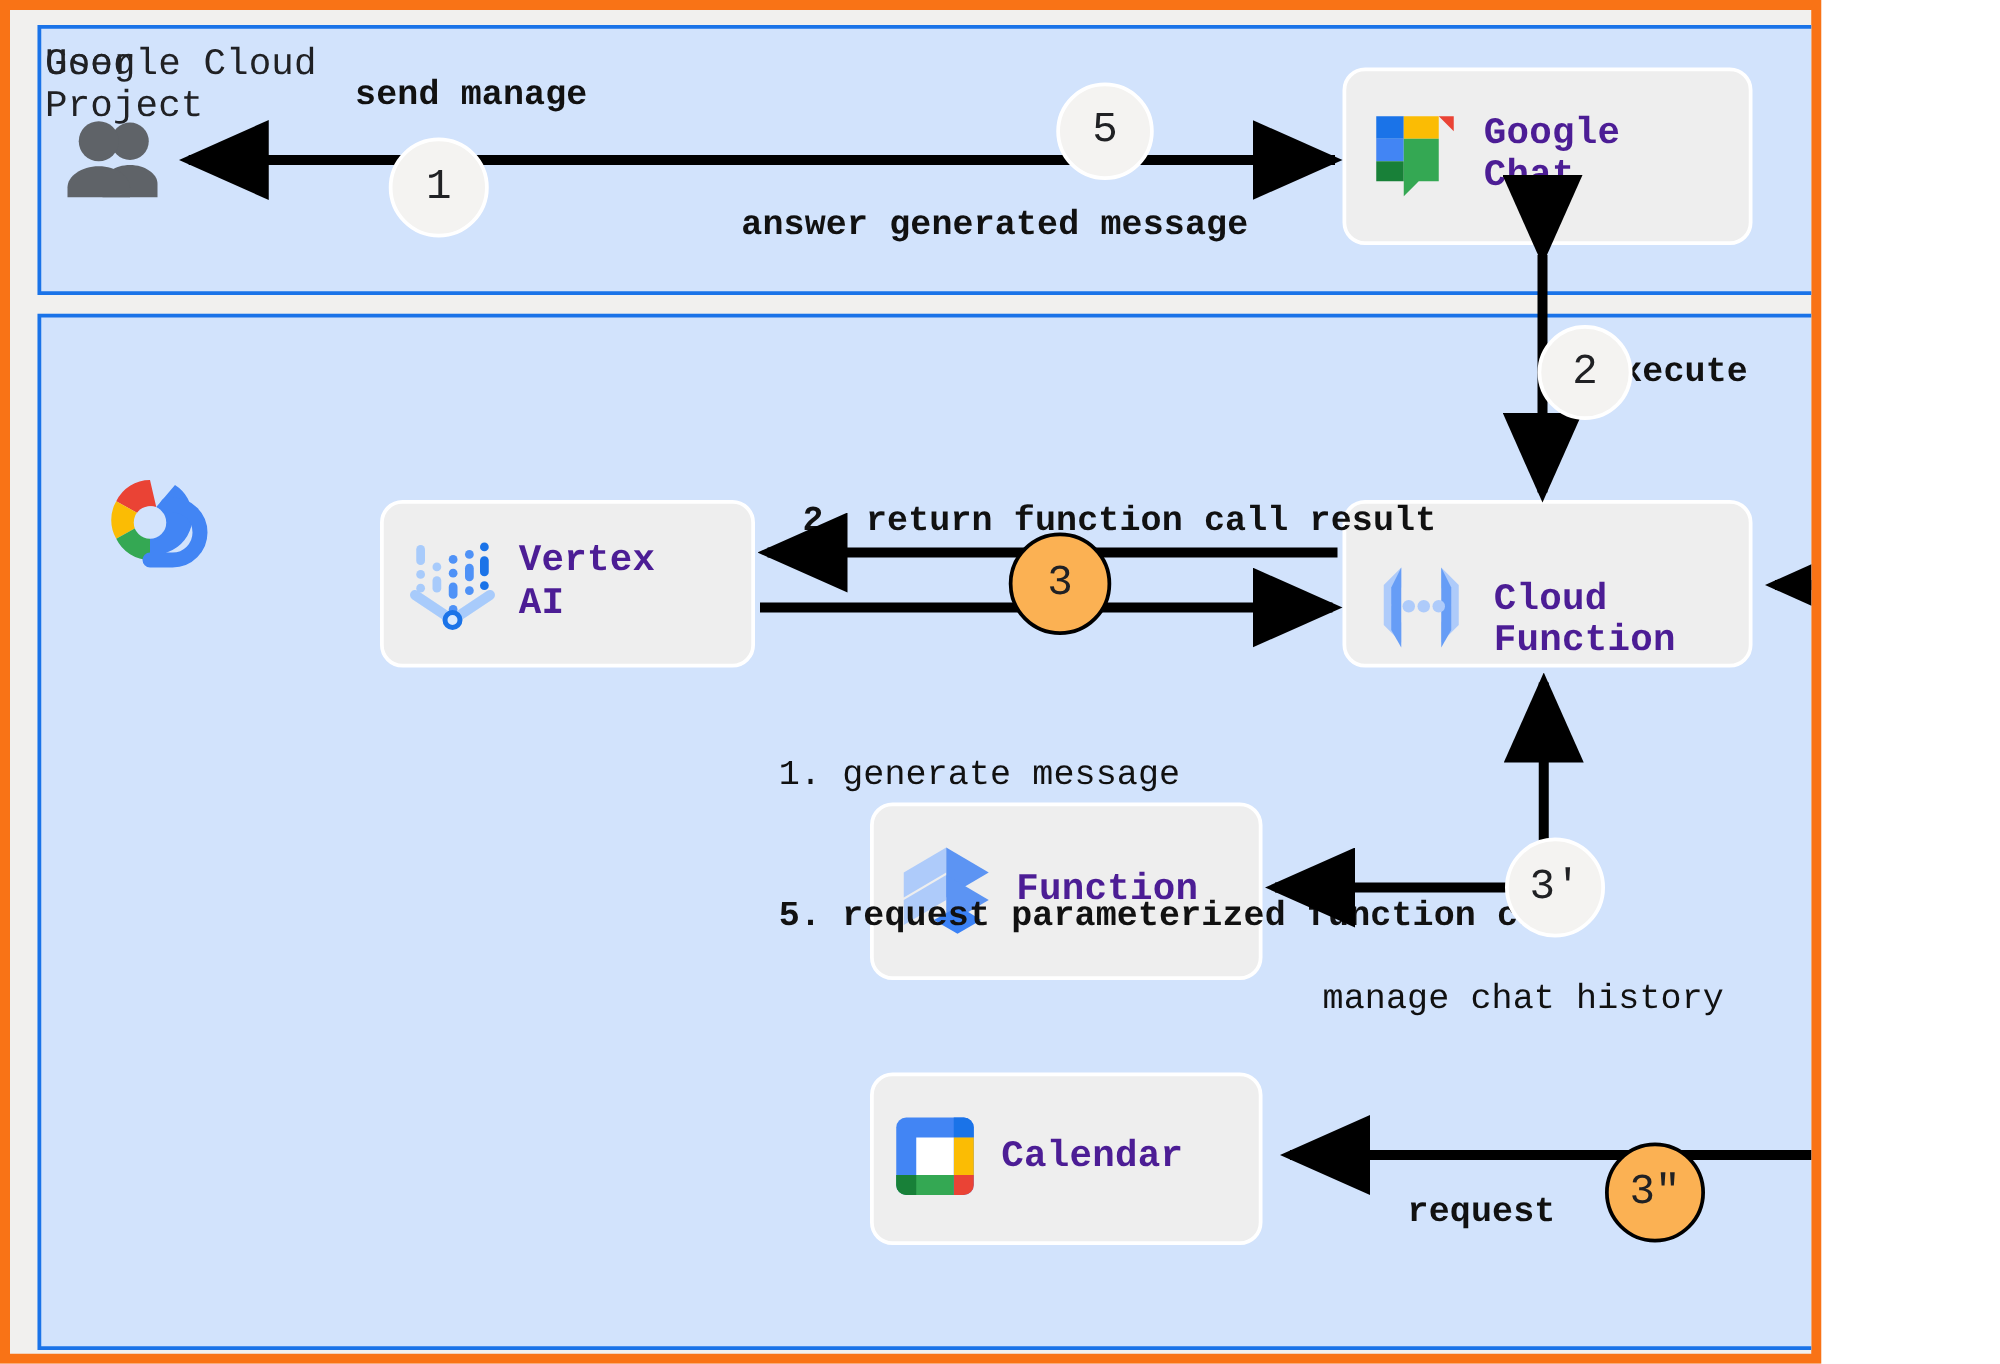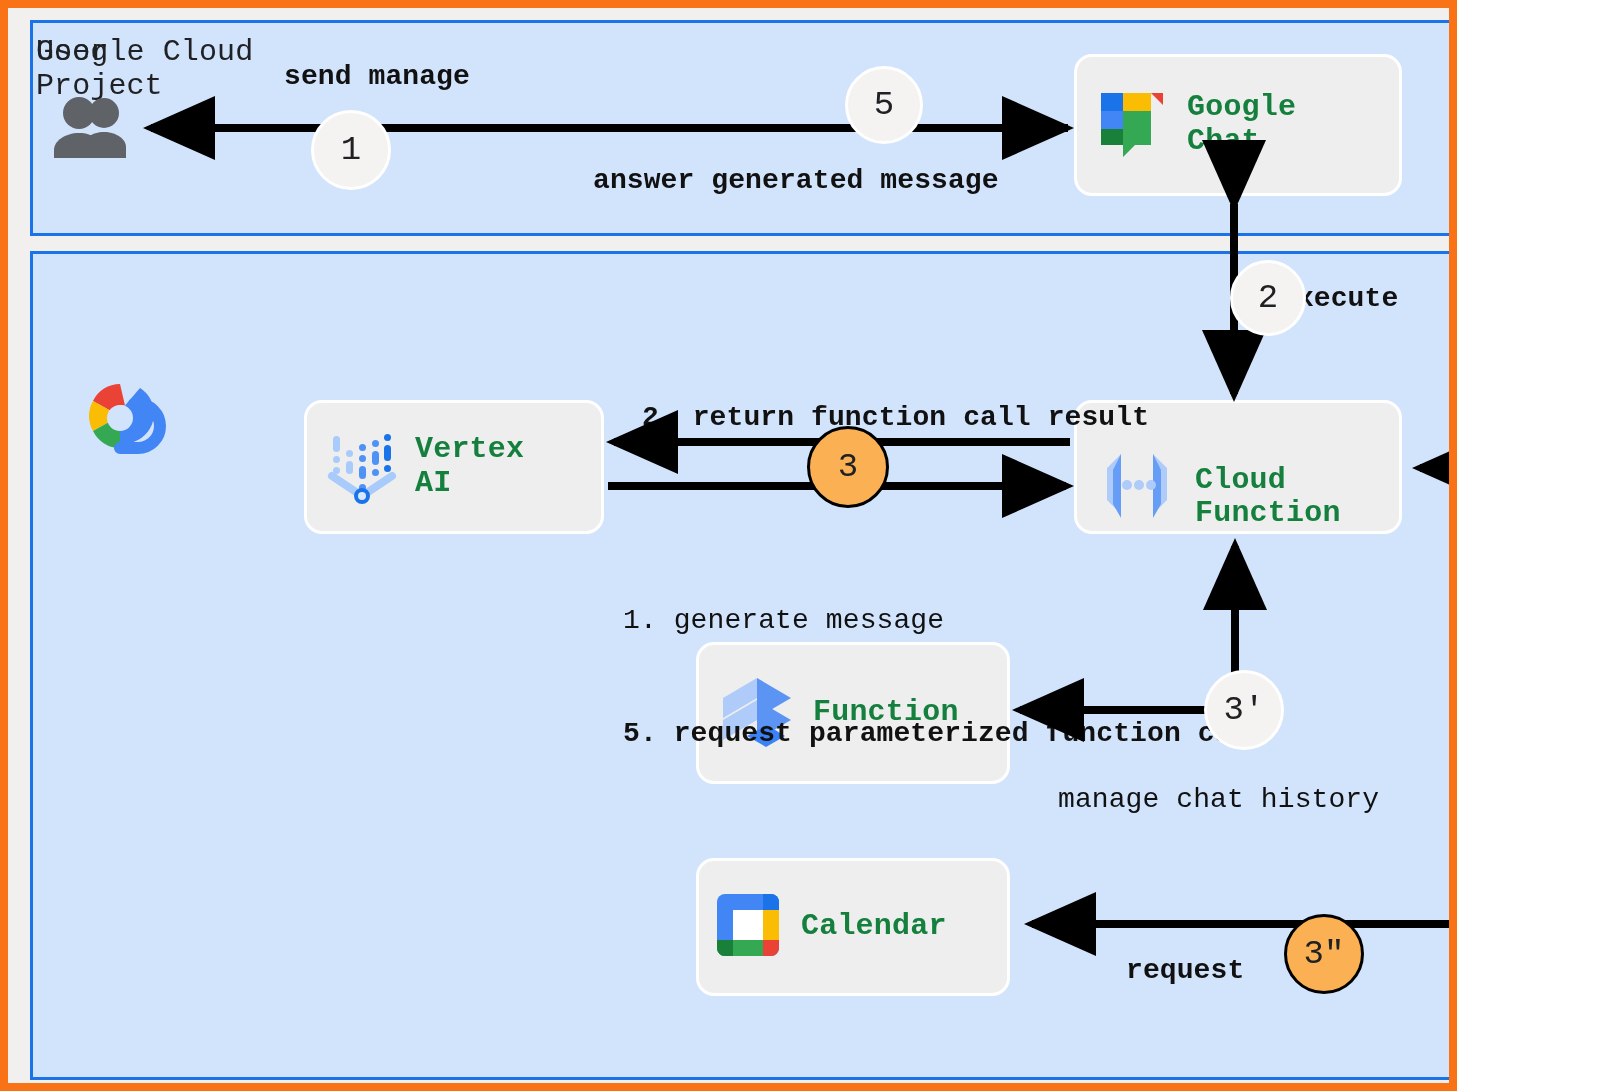--- a/index.html
+++ b/index.html
@@ -53,21 +53,21 @@
     border-radius: 18px;
     box-sizing: border-box;
     display: flex;
     align-items: center;
     gap: 16px;
     padding: 0 18px;
   }
   .node-label {
     font-size: 30px;
     font-weight: bold;
-    color: #15803d;
+    color: #4c1d95;
     line-height: 1.12;
     white-space: pre-line;
     letter-spacing: .2px;
   }
   .node-icon { flex: 0 0 auto; display: block; }
 
   #node-chat      { left: 1066px; top: 46px;  width: 328px; height: 142px; }
   #node-vertex    { left: 296px;  top: 392px; width: 300px; height: 134px; }
   #node-function  { left: 1066px; top: 392px; width: 328px; height: 134px; align-items: flex-end; }
   #node-firestore { left: 688px;  top: 634px; width: 314px; height: 142px; }

